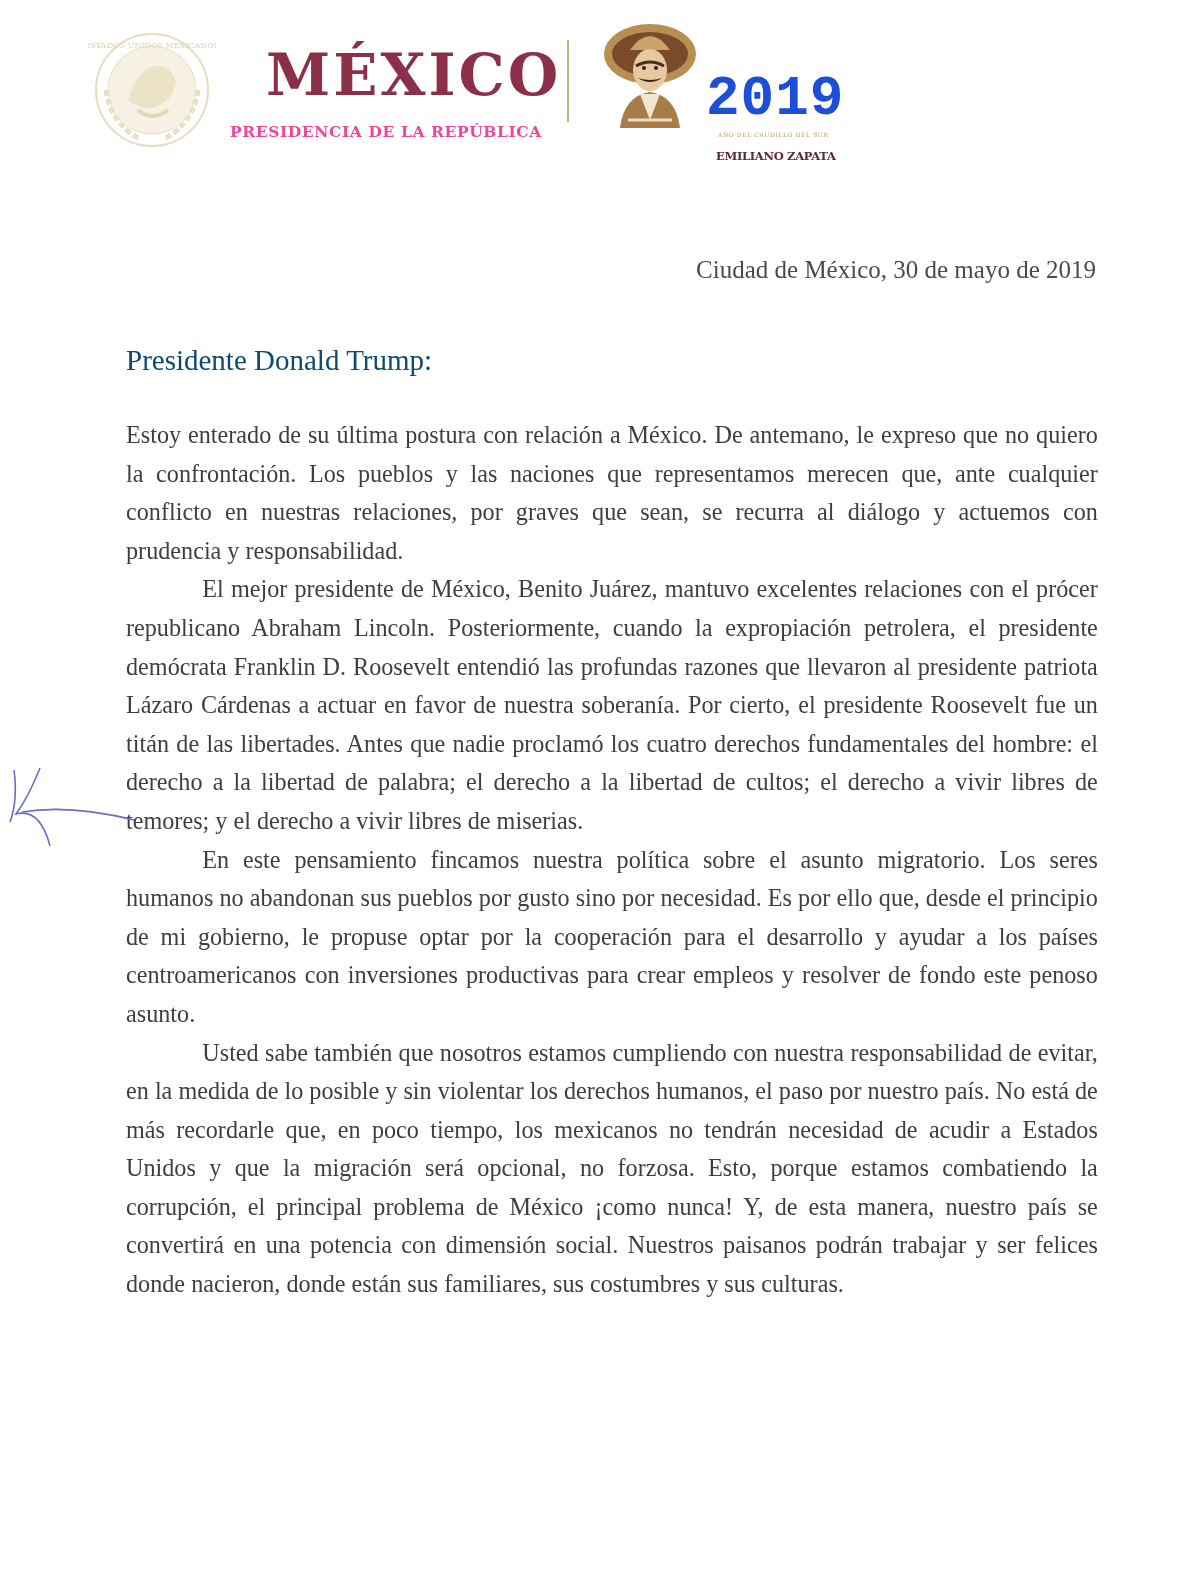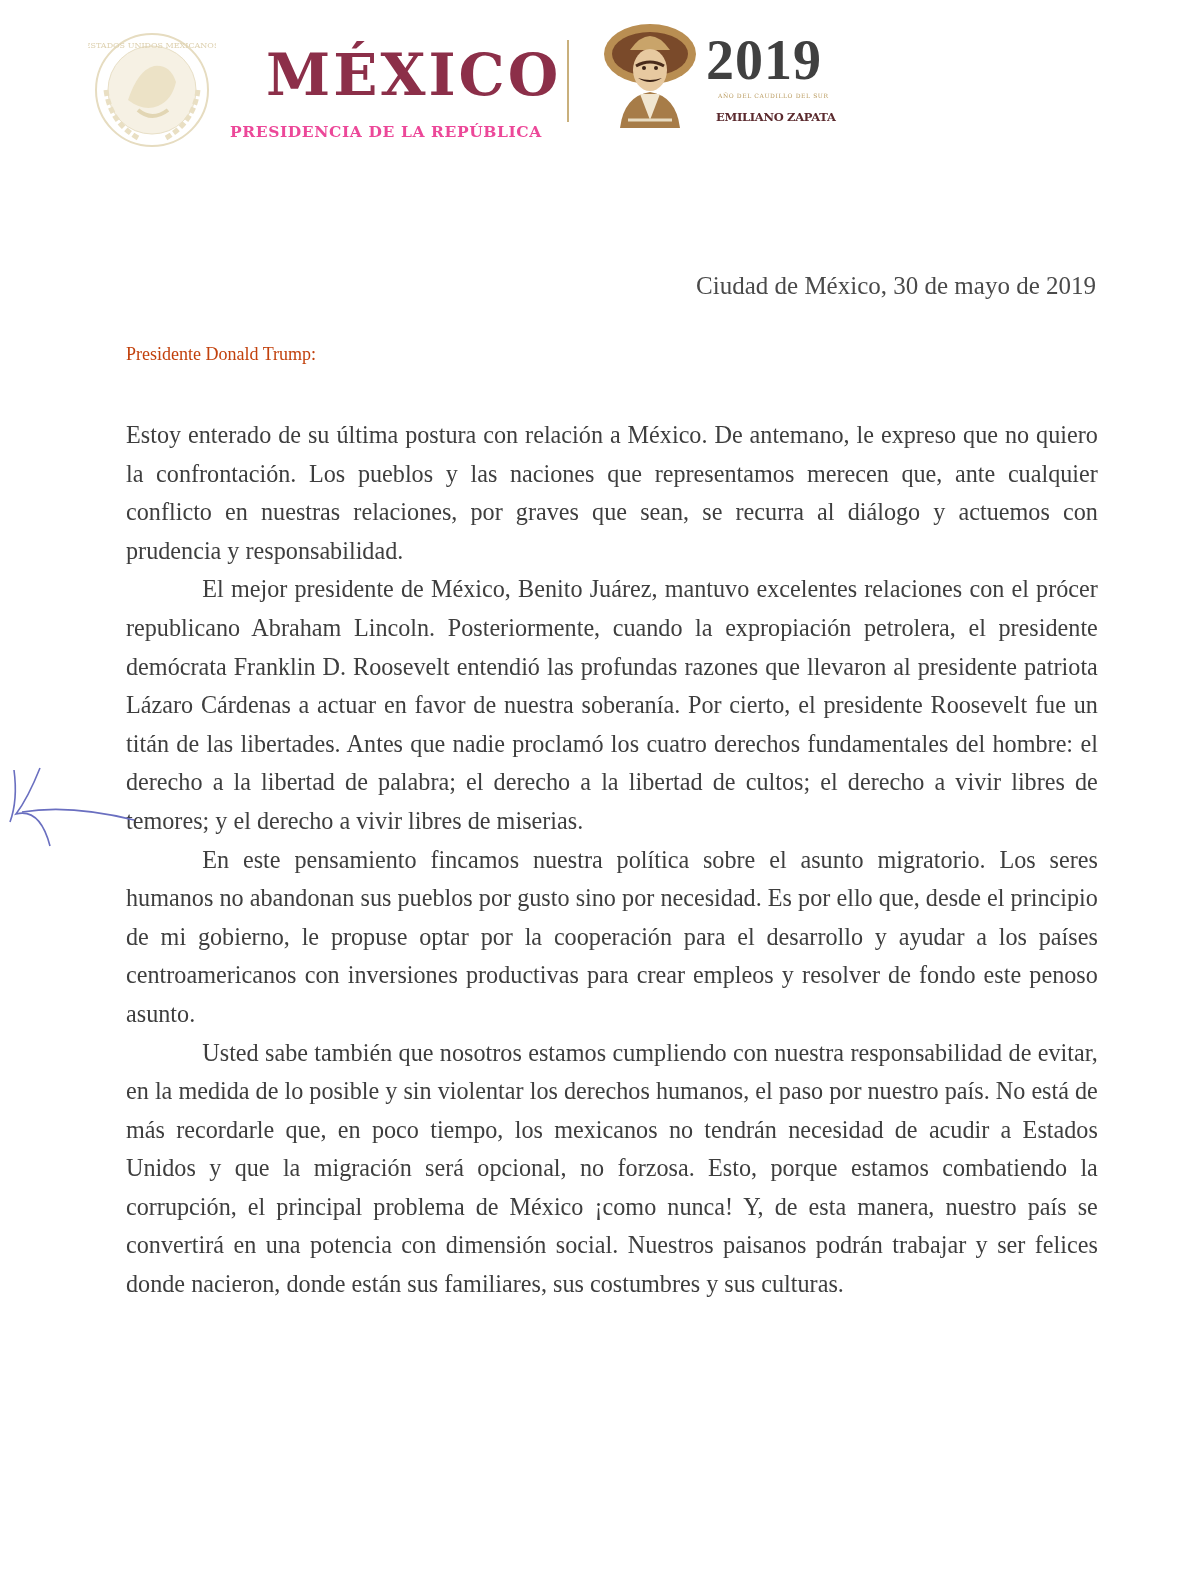--- a/index.html
+++ b/index.html
@@ -27,40 +27,41 @@
     }
     .brand-divider {
       position: absolute; left: 567px; top: 40px; width: 2px; height: 82px;
       background: #c9b07c;
     }
     .zapata {
       position: absolute; left: 600px; top: 20px; width: 100px; height: 108px;
     }
     .year-block { position: absolute; left: 706px; top: 30px; }
     .year {
-      font-family: Liberation Serif, serif;
-      font-weight: bold; font-size: 56px; color: #404040; line-height: 60px;
+      font-family: Liberation Mono, monospace;
+      font-weight: bold; font-size: 56px; color: #1d4ed8; line-height: 60px;
       letter-spacing: 1px;
+      margin-top: 39px;
     }
     .year-tag {
       font-family: "DejaVu Serif", serif; font-size: 6px; color: #b99a5e;
       letter-spacing: 0.6px; margin-top: 2px; padding-left: 12px; white-space: nowrap;
     }
     .year-name {
       font-family: "DejaVu Serif", serif; font-weight: bold; font-size: 11.5px;
       color: #5b2a2e; padding-left: 10px; margin-top: 11px; white-space: nowrap; letter-spacing: -0.3px;
     }
     
     .date-line {
-      position: absolute; right: 104px; top: 272px;
+      position: absolute; right: 104px; top: 256px;
       font-size: 25px; color: #4a4a4a;
     }
     .salutation {
       position: absolute; left: 126px; top: 344px;
-      font-size: 18px; color: #c2410c;
+      font-size: 29px; color: #0c4a6e;
     }
     .letter-body {
       position: absolute; left: 126px; top: 416px; width: 972px;
       font-family: "Liberation Serif", "DejaVu Serif", serif;
       font-size: 26px; line-height: 38.6px; text-align: justify;
       color: #3e3e3e;
       transform: scaleX(0.93); transform-origin: left top;
       width: 1045px;
     }
     .letter-body p { margin: 0; }

